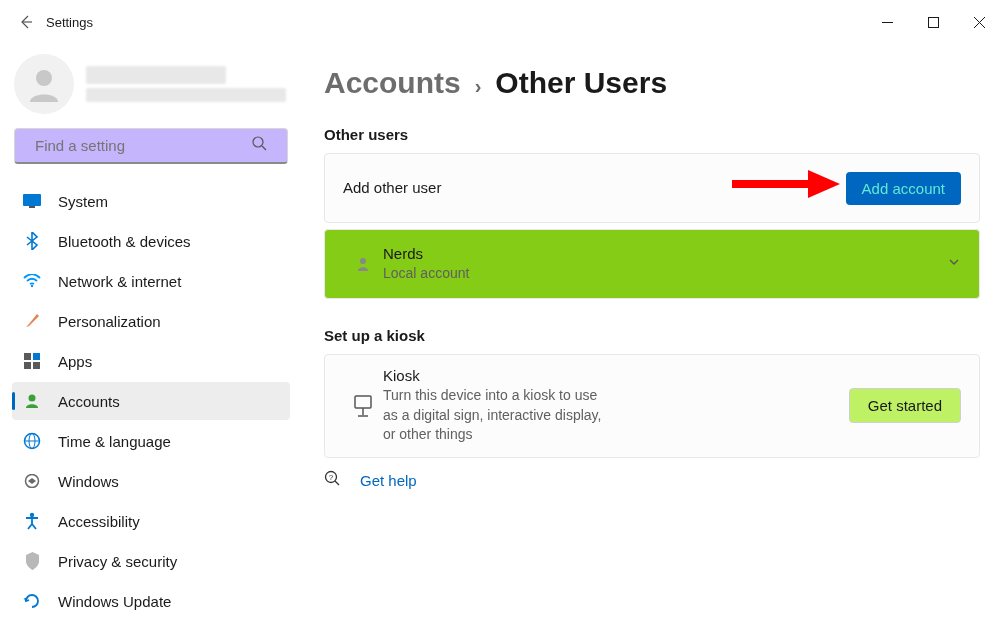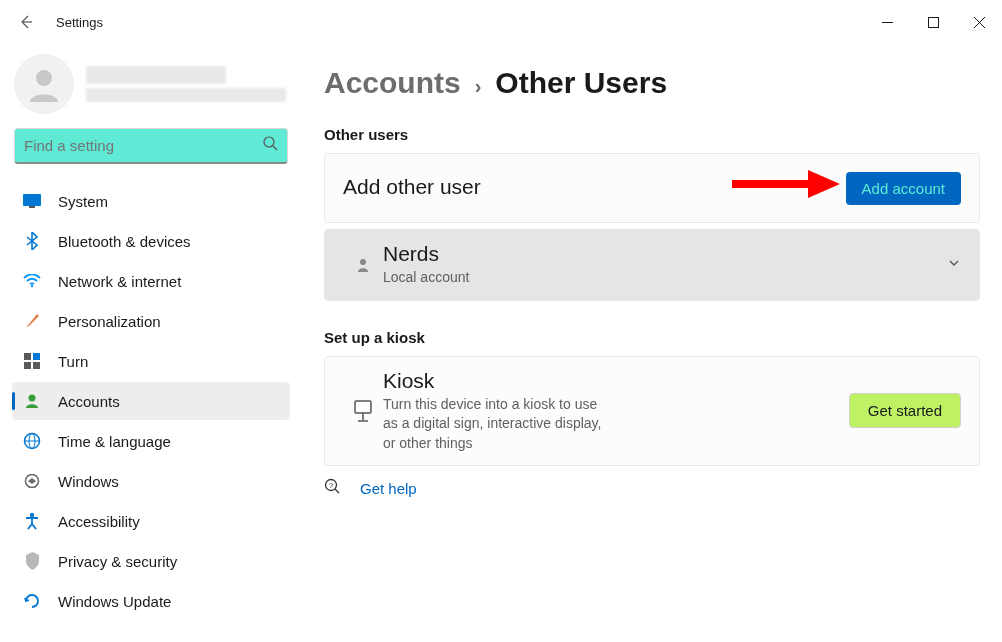--- a/index.html
+++ b/index.html
@@ -20,21 +20,21 @@
   }
   .back-btn {
     width: 36px; height: 36px;
     display: flex; align-items: center; justify-content: center;
     cursor: pointer;
     color: #555;
   }
   .app-title {
     font-size: 13px;
     color: #1a1a1a;
-    margin-left: 12px;
+    margin-left: 2px;
   }
   .window-controls {
     margin-left: auto;
     display: flex;
   }
   .wc-btn {
     width: 46px; height: 32px;
     display: flex; align-items: center; justify-content: center;
     cursor: pointer;
     color: #1a1a1a;
@@ -66,23 +66,23 @@
   }
   .redact1 { background: #e8e8e8; height: 18px; width: 140px; border-radius: 2px; filter: blur(1px);}
   .redact2 { background: #e8e8e8; height: 14px; width: 200px; border-radius: 2px; filter: blur(1px);}
   .search-box {
     display: flex;
     align-items: center;
     border: 1px solid #d6d6d6;
     border-bottom: 2px solid #8a8a8a;
     border-radius: 4px;
     height: 36px;
-    padding: 0 9px;
+    padding: 0 20px;
     margin: 0 2px 18px 2px;
-    background: #5eead4;
+    background: #c4b5fd;
   }
   .search-box input {
     border: none; outline: none;
     flex: 1;
     font-size: 15px;
     background: transparent;
     color: #555;
   }
   .search-box .sicon { color: #555; }
   .nav { display: flex; flex-direction: column; gap: 2px; }
@@ -151,21 +151,21 @@
     align-items: center;
     min-height: 68px;
     padding: 12px 18px;
   }
   .card-row .row-icon {
     width: 40px;
     color: #777;
     display: flex; justify-content: center;
   }
   .row-text { flex: 1; display: flex; flex-direction: column; gap: 0px; }
-  .row-title { font-size: 21px; margin-bottom: 2px;}
+  .row-title { font-size: 15px; margin-bottom: 2px;}
   .row-sub { font-size: 14px; color: #606060; line-height: 1.4;}
   .btn-primary {
     background: #0067c0;
     color: #5eead4;
     border: none;
     border-radius: 4px;
     padding: 8px 16px;
     font-size: 15px;
     cursor: pointer;
   }
@@ -187,21 +187,21 @@
   }
   .help-link .icon { color: #333; width: 18px; }
   .help-link .text { color: #0067c0; }
   .arrow-overlay {
     position: absolute;
     left: 732px;
     top: 166px;
     pointer-events: none;
   }
   .card-add { border: 1px solid #e8e8e8; border-radius: 4px; background: #fcfcfc; margin-bottom: 6px;}
-  .card-user { border: 1px solid #e8e8e8; border-radius: 4px; background: #e5e5e5; margin-bottom: 28px;}
+  .card-user { border: 1px solid #e8e8e8; border-radius: 4px; background: #84cc16; margin-bottom: 28px;}
 </style>
 </head>
 <body>
 
 <div class="titlebar">
   <div class="back-btn">
     <svg width="16" height="16" viewBox="0 0 16 16">
         <path d="M10 2 L4 8 L10 14" stroke="currentColor" stroke-width="1.2" fill="none"></path>
         <path d="M4 8 L14 8" stroke="currentColor" stroke-width="1.2" fill="none"></path>
       </svg>
@@ -288,21 +288,21 @@
       </div>
       <div class="nav-item">
         <span class="icon">
             <svg width="16" height="16" viewBox="0 0 16 16">
               <rect x="0" y="0" width="7" height="7" fill="#5a5a5a"></rect>
               <rect x="9" y="0" width="7" height="7" fill="#0078d4"></rect>
               <rect x="0" y="9" width="7" height="7" fill="#5a5a5a"></rect>
               <rect x="9" y="9" width="7" height="7" fill="#5a5a5a"></rect>
             </svg>
           </span>
-        <span>Turn</span>
+        <span>Apps</span>
       </div>
       <div class="nav-item active">
         <span class="icon">
             <svg width="16" height="16" viewBox="0 0 16 16">
               <circle cx="8" cy="5" r="3.5" fill="#3aa03a"></circle>
               <path d="M2 15 C2 10 14 10 14 15 Z" fill="#3aa03a"></path>
             </svg>
           </span>
         <span>Accounts</span>
       </div>

